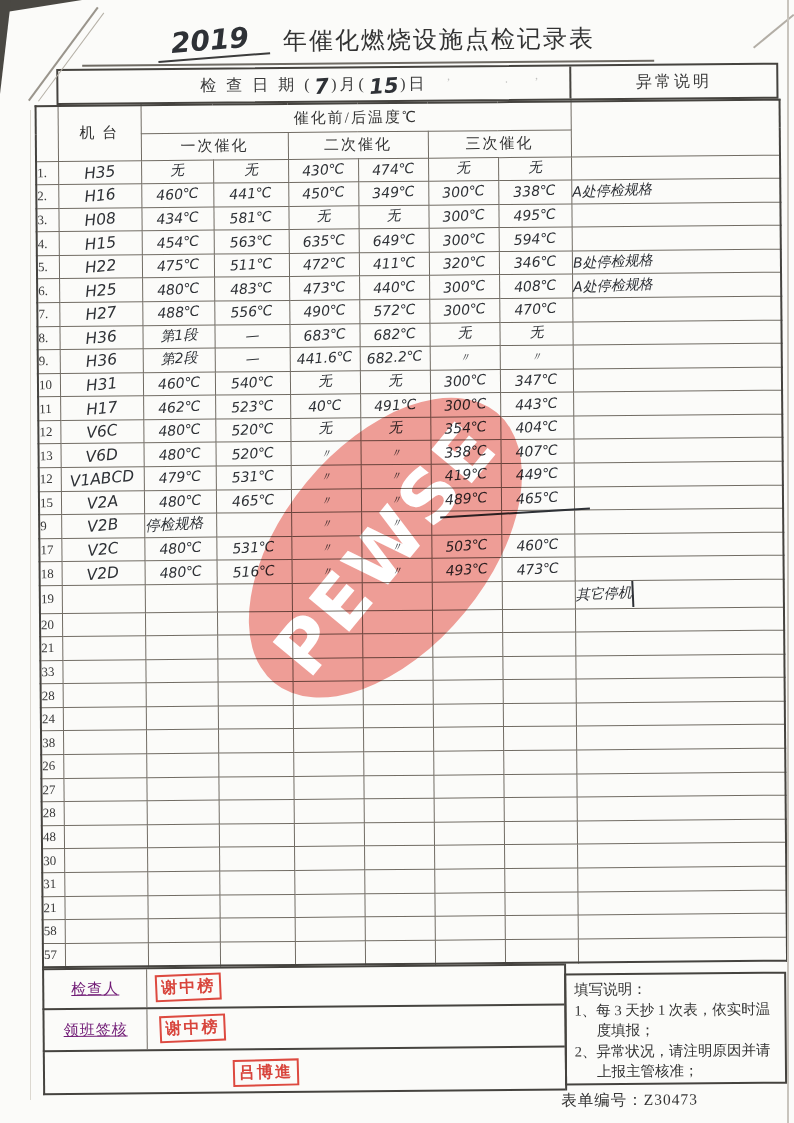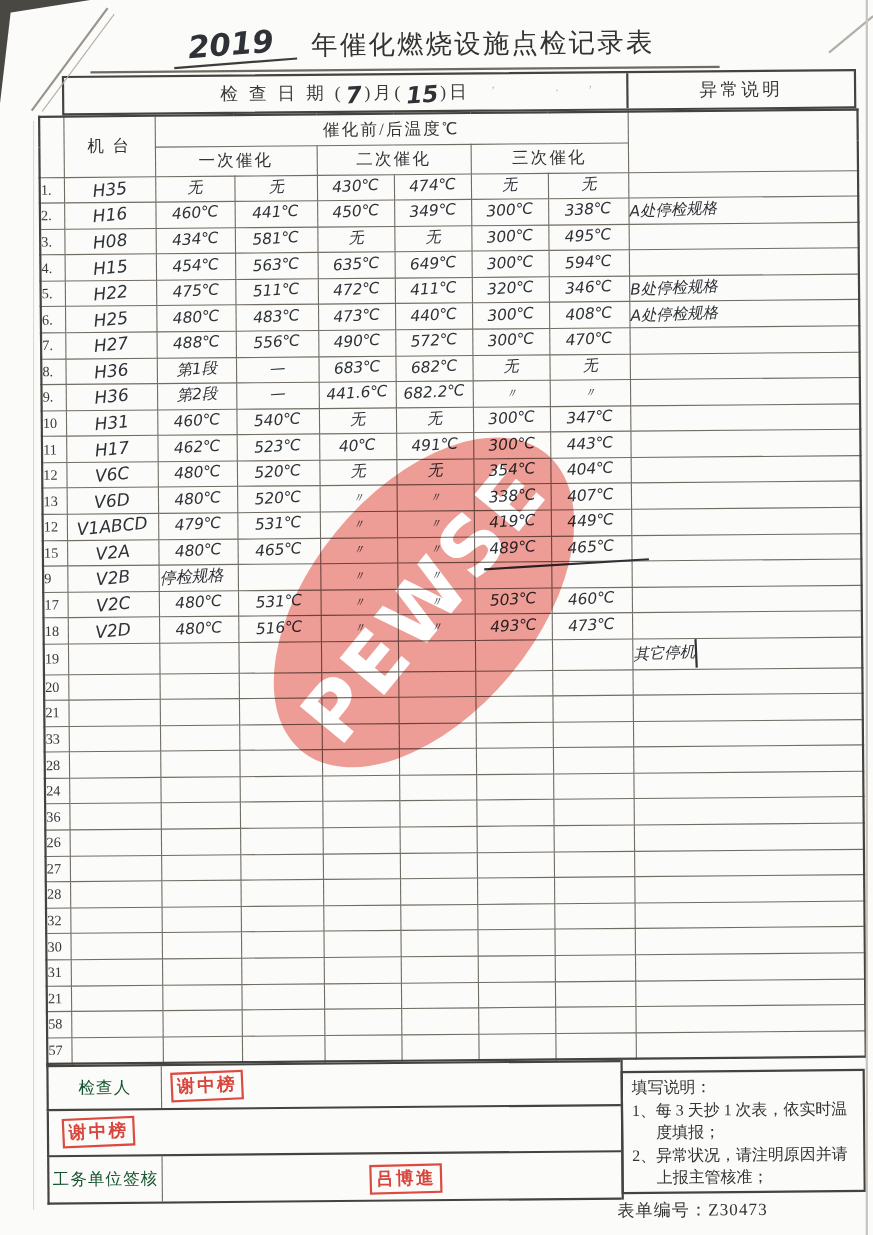--- a/index.html
+++ b/index.html
@@ -51,21 +51,21 @@
   .stamp-oval{position:absolute;left:210px;top:445px;width:350px;height:205px;border-radius:50%;
     background:#ee9d96;mix-blend-mode:multiply;transform:rotate(-50deg);display:flex;align-items:center;justify-content:center;z-index:6;}
   .stamp-oval span{font-family:"DejaVu Sans",sans-serif;font-weight:bold;font-size:72px;letter-spacing:4px;color:#ffffff;}
 
   
   .frow{position:absolute;left:38px;width:522px;border-left:2px solid #45433f;border-bottom:2px solid #45433f;box-sizing:border-box;display:flex;}
   .frow1{top:965px;height:42px;border-top:2px solid #45433f;}
   .frow2{top:1007px;height:42px;}
   .frow3{top:1049px;height:43px;}
   .flabel{width:102px;border-right:1.5px solid #716c64;display:flex;align-items:center;justify-content:center;
-    font-size:15px;letter-spacing:1px;color:#14532d;}
+    font-size:15px;letter-spacing:1px;color:#701a75;text-decoration:underline;}
   .fvalue{flex:1;position:relative;}
   .fdivider{position:absolute;left:560px;top:965px;width:2px;height:127px;background:#45433f;}
   .stamp-box{position:absolute;display:inline-block;border:2px solid #dd4a40;color:#d8453c;background:rgba(255,255,255,0);
     font-size:16px;font-weight:bold;letter-spacing:2px;padding:1px 4px;transform:rotate(-2deg);white-space:nowrap;}
   .sb1{left:8px;top:5px;} .sb2{left:12px;top:6px;} .sb3{left:188px;top:9px;transform:rotate(-1deg);}
 
   .notes-box{position:absolute;left:560px;top:975px;width:222px;height:112px;border:2px solid #45433f;box-sizing:border-box;
     padding:4px 6px 0 8px;font-size:14.5px;color:#333;line-height:1.42;}
   .notes-box .nitem{padding-left:22px;text-indent:-22px;}
   .form-no{position:absolute;left:556px;top:1092px;width:236px;font-size:15.5px;letter-spacing:1px;color:#333;}
@@ -388,21 +388,21 @@
             <td class="hw machine"></td>
             <td class="hw val"></td>
             <td class="hw val"></td>
             <td class="hw val"></td>
             <td class="hw val"></td>
             <td class="hw val"></td>
             <td class="hw val"></td>
             <td class="hw remark"></td>
           </tr>
           <tr>
-            <td class="num printed"><span>36</span></td>
+            <td class="num printed"><span>38</span></td>
             <td class="hw machine"></td>
             <td class="hw val"></td>
             <td class="hw val"></td>
             <td class="hw val"></td>
             <td class="hw val"></td>
             <td class="hw val"></td>
             <td class="hw val"></td>
             <td class="hw remark"></td>
           </tr>
           <tr>
@@ -432,21 +432,21 @@
             <td class="hw machine"></td>
             <td class="hw val"></td>
             <td class="hw val"></td>
             <td class="hw val"></td>
             <td class="hw val"></td>
             <td class="hw val"></td>
             <td class="hw val"></td>
             <td class="hw remark"></td>
           </tr>
           <tr>
-            <td class="num printed"><span>32</span></td>
+            <td class="num printed"><span>48</span></td>
             <td class="hw machine"></td>
             <td class="hw val"></td>
             <td class="hw val"></td>
             <td class="hw val"></td>
             <td class="hw val"></td>
             <td class="hw val"></td>
             <td class="hw val"></td>
             <td class="hw remark"></td>
           </tr>
           <tr>
@@ -511,26 +511,26 @@
       <span>PEWSE</span>
     </div>
 
     <div class="frow frow1">
       <div class="flabel printed">检查人</div>
       <div class="fvalue">
         <span class="stamp-box sb1">谢中榜</span>
       </div>
     </div>
     <div class="frow frow2">
+      <div class="flabel printed">领班签核</div>
       <div class="fvalue">
         <span class="stamp-box sb2">谢中榜</span>
       </div>
     </div>
     <div class="frow frow3">
-      <div class="flabel printed">工务单位签核</div>
       <div class="fvalue">
         <span class="stamp-box sb3">吕博進</span>
       </div>
     </div>
     <div class="fdivider"></div>
 
     <div class="notes-box">
       <div>填写说明：</div>
       <div class="nitem">1、每 3 天抄 1 次表，依实时温度填报；</div>
       <div class="nitem">2、异常状况，请注明原因并请上报主管核准；</div>

